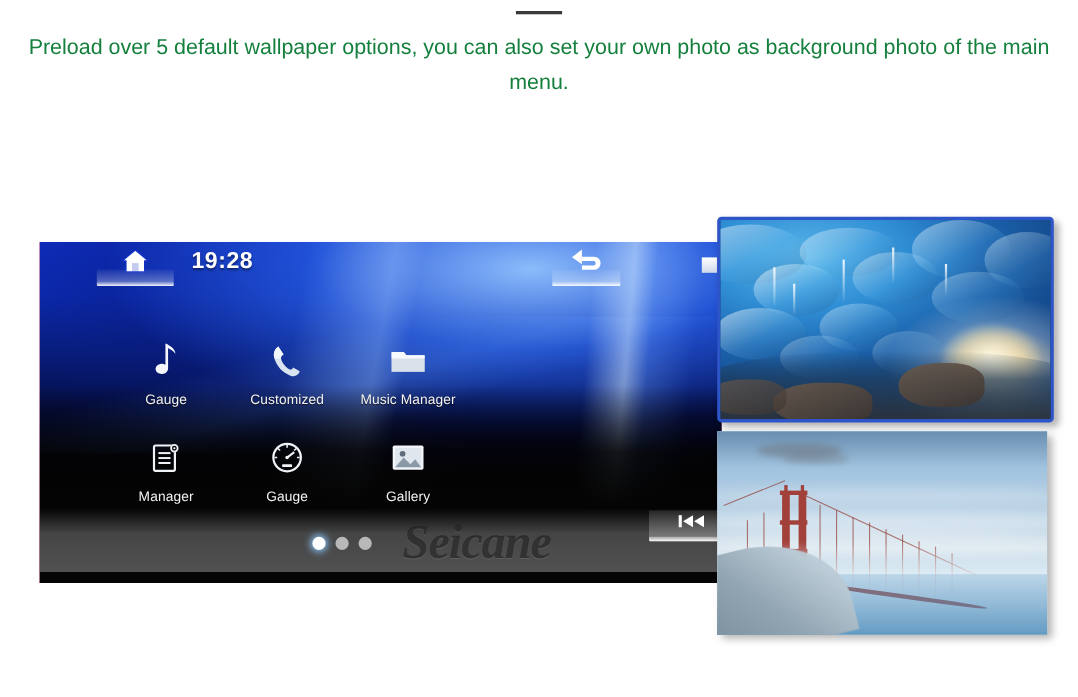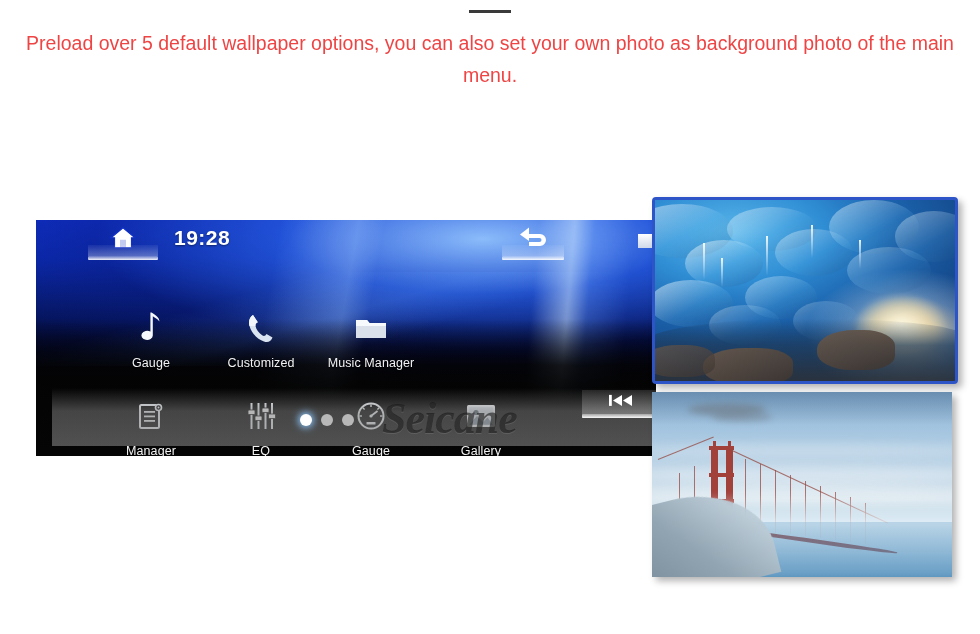--- a/index.html
+++ b/index.html
@@ -36,32 +36,32 @@
   .title-divider {
     width: 42px;
     height: 3px;
     background: #3a3a3a;
     margin: 10px auto 0 auto;
   }
   .page-subtitle {
     margin: 14px auto 0 auto;
     width: 930px;
     font-size: 19.5px;
-    color: #ef4444;
+    color: #15803d;
     line-height: 32px;
     font-weight: normal;
   }
 
   
   .headunit {
     position: absolute;
     left: 36px;
     top: 220px;
     width: 620px;
-    height: 236px;
+    height: 310px;
     background: #be185d;
     overflow: hidden;
   }
   
   .hu-wall {
     position: absolute;
     inset: 0;
     background:
       radial-gradient(120% 90% at 72% 8%, rgba(150,200,255,0.92) 0%, rgba(40,95,225,0.75) 26%, rgba(8,25,120,0.35) 52%, rgba(0,0,0,0) 72%),
       linear-gradient(180deg, #1030c8 0%, #0c2bb4 16%, #071a70 36%, #02062a 58%, #030303 72%, #030303 100%);
@@ -194,25 +194,26 @@
     margin-top: 8px;
     color: #f2f2f2;
     font-size: 12.5px;
     letter-spacing: 0.1px;
     text-shadow: 0 1px 1px rgba(0,0,0,0.7);
   }
 
   
   .hu-dock {
     position: absolute;
-    left: 16px;
+    left: 0;
     bottom: 10px;
     width: 100%;
     height: 58px;
     background: linear-gradient(180deg, rgba(118,118,118,0.0) 0%, rgba(122,122,122,0.55) 40%, rgba(128,128,128,0.62) 100%);
+    padding-left: 24px;
   }
   .hu-watermark {
     position: absolute;
     left: 330px;
     bottom: 2px;
     font-family: "Liberation Serif", serif;
     font-style: italic;
     font-weight: bold;
     font-size: 44px;
     letter-spacing: -1px;
@@ -472,35 +473,20 @@
             <rect x="8" y="14.5" width="11" height="1.8" fill="#f0f4f8"></rect>
             <rect x="8" y="19" width="11" height="1.8" fill="#f0f4f8"></rect>
             <circle cx="22.5" cy="6.5" r="3.6" fill="#0b0b0b"></circle>
             <circle cx="22.5" cy="6.5" r="3" fill="none" stroke="#f0f4f8" stroke-width="1.6"></circle>
             <circle cx="22.5" cy="6.5" r="1" fill="#f0f4f8"></circle>
           </svg>
         </div>
         <div class="hu-app-label">Manager</div>
       </div>
 
-      <div class="hu-app">
-        <div class="hu-app-icon">
-          <svg width="30" height="30" viewBox="0 0 30 30">
-            <rect x="4.5" y="2" width="2" height="26" fill="#eef2f7"></rect>
-            <rect x="11.5" y="2" width="2" height="26" fill="#eef2f7"></rect>
-            <rect x="18.5" y="2" width="2" height="26" fill="#eef2f7"></rect>
-            <rect x="25" y="2" width="2" height="26" fill="#eef2f7"></rect>
-            <rect x="2" y="9" width="7" height="4.5" rx="1" fill="#ffffff" stroke="#0b0b0b" stroke-width="0.8"></rect>
-            <rect x="9" y="15" width="7" height="4.5" rx="1" fill="#ffffff" stroke="#0b0b0b" stroke-width="0.8"></rect>
-            <rect x="16" y="7" width="7" height="4.5" rx="1" fill="#ffffff" stroke="#0b0b0b" stroke-width="0.8"></rect>
-            <rect x="22.5" y="13" width="7" height="4.5" rx="1" fill="#ffffff" stroke="#0b0b0b" stroke-width="0.8"></rect>
-          </svg>
-        </div>
-        <div class="hu-app-label">EQ</div>
-      </div>
 
       <div class="hu-app">
         <div class="hu-app-icon">
           <svg width="30" height="30" viewBox="0 0 30 30">
             <circle cx="15" cy="15" r="12.5" fill="none" stroke="#f0f4f8" stroke-width="2"></circle>
             <line x1="15" y1="3.5" x2="15" y2="6" stroke="#f0f4f8" stroke-width="1.4"></line>
             <line x1="6.8" y1="6.8" x2="8.6" y2="8.6" stroke="#f0f4f8" stroke-width="1.4"></line>
             <line x1="23.2" y1="6.8" x2="21.4" y2="8.6" stroke="#f0f4f8" stroke-width="1.4"></line>
             <line x1="3.5" y1="15" x2="6" y2="15" stroke="#f0f4f8" stroke-width="1.4"></line>
             <line x1="26.5" y1="15" x2="24" y2="15" stroke="#f0f4f8" stroke-width="1.4"></line>

